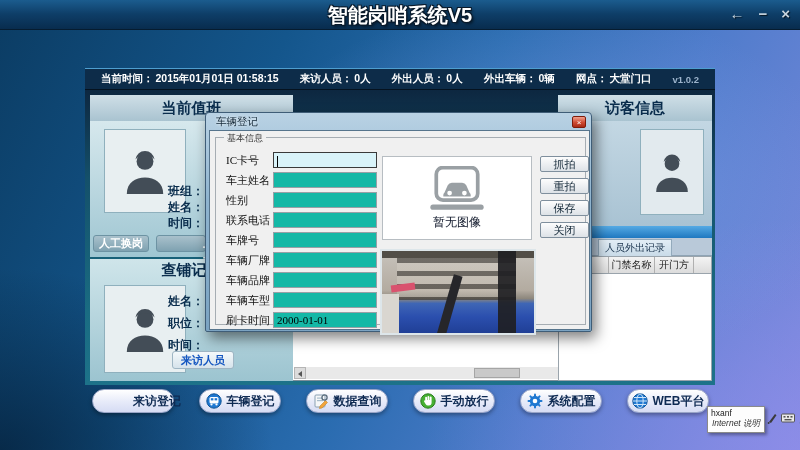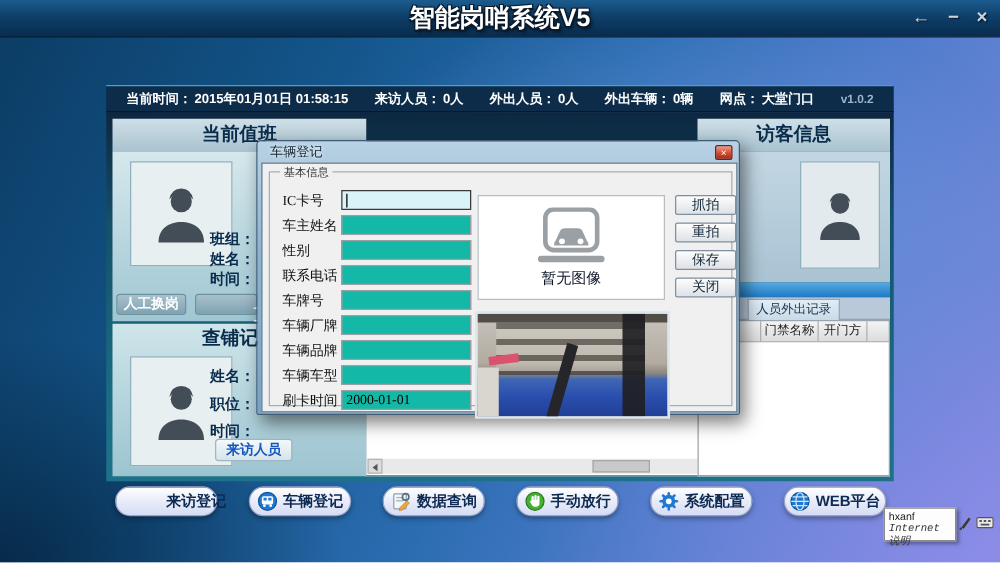--- a/index.html
+++ b/index.html
@@ -120,21 +120,21 @@
   .toolbtn { top:389px; width:82px; height:24px; border-radius:12px; z-index:10;
     background:linear-gradient(180deg,#ffffff 0%,#e6eaf9 55%,#d6dcf4 100%);
     border:1px solid #98a4c6; box-shadow:0 2px 4px rgba(0,0,0,.35);
     display:flex; align-items:center; justify-content:center; gap:5px; cursor:pointer; }
   .toolbtn .lbl { font-size:12px; font-weight:bold; color:#0e2a52; white-space:nowrap; }
 
   
   .ime-tip { left:707px; top:406px; width:58px; height:27px; background:#fdfdfd; border:1px solid #8a8a8a;
     box-shadow:2px 2px 3px rgba(0,0,0,.35); z-index:60; padding:1px 3px; }
   .ime-name { font-size:8.5px; color:#222; line-height:10px; }
-  .ime-sub { font-size:8.5px; color:#333; font-style:italic; font-family:Liberation Mono, monospace; line-height:10px; }
+  .ime-sub { font-size:8.5px; color:#333; font-style:italic; font-family:Liberation Sans, sans-serif; line-height:10px;text-align:center; }
   .ime-icons { left:767px; top:412px; display:flex; gap:4px; z-index:60; }
   .ime-icons svg { display:block; }
 </style>
 </head>
 <body>
 
 <div class="screen">
 
   <div class="abs titlebar">
     <div class="apptitle">智能岗哨系统V5</div>

